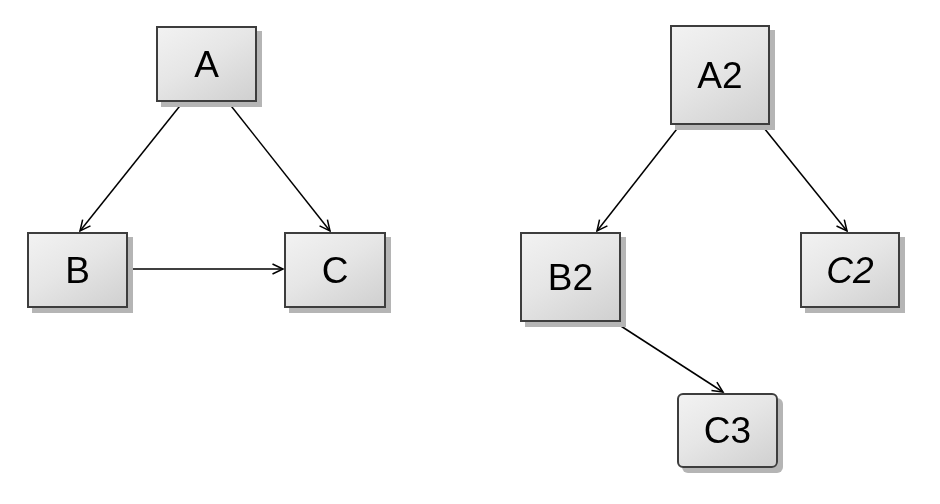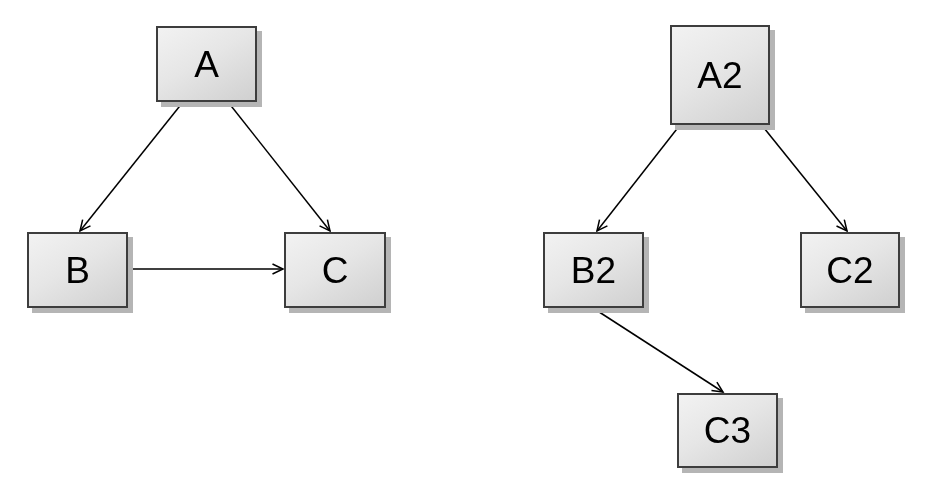--- a/index.html
+++ b/index.html
@@ -71,23 +71,23 @@
       </div>
       <div class="node" style="left: 27px; top: 232px; width: 101px; height: 76px;">
         <span class="node-label">B</span>
       </div>
       <div class="node" style="left: 284px; top: 232px; width: 102px; height: 76px;">
         <span class="node-label">C</span>
       </div>
       <div class="node" style="left: 670px; top: 25px; width: 100px; height: 100px;">
         <span class="node-label">A2</span>
       </div>
-      <div class="node" style="left: 543px; top: 232px; width: 101px; height: 76px;">
+      <div class="node" style="left: 520px; top: 232px; width: 101px; height: 90px;">
         <span class="node-label">B2</span>
       </div>
-      <div class="node" style="left: 800px; top: 232px; width: 100px; height: 76px;">
+      <div class="node" style="left: 800px; top: 232px; width: 100px; height: 76px; font-style: italic;">
         <span class="node-label">C2</span>
       </div>
-      <div class="node" style="left: 677px; top: 393px; width: 101px; height: 75px;">
+      <div class="node" style="left: 677px; top: 393px; width: 101px; height: 75px; border-radius: 6px;">
         <span class="node-label">C3</span>
       </div>
     </div>
 </div>
 
 </body></html>

